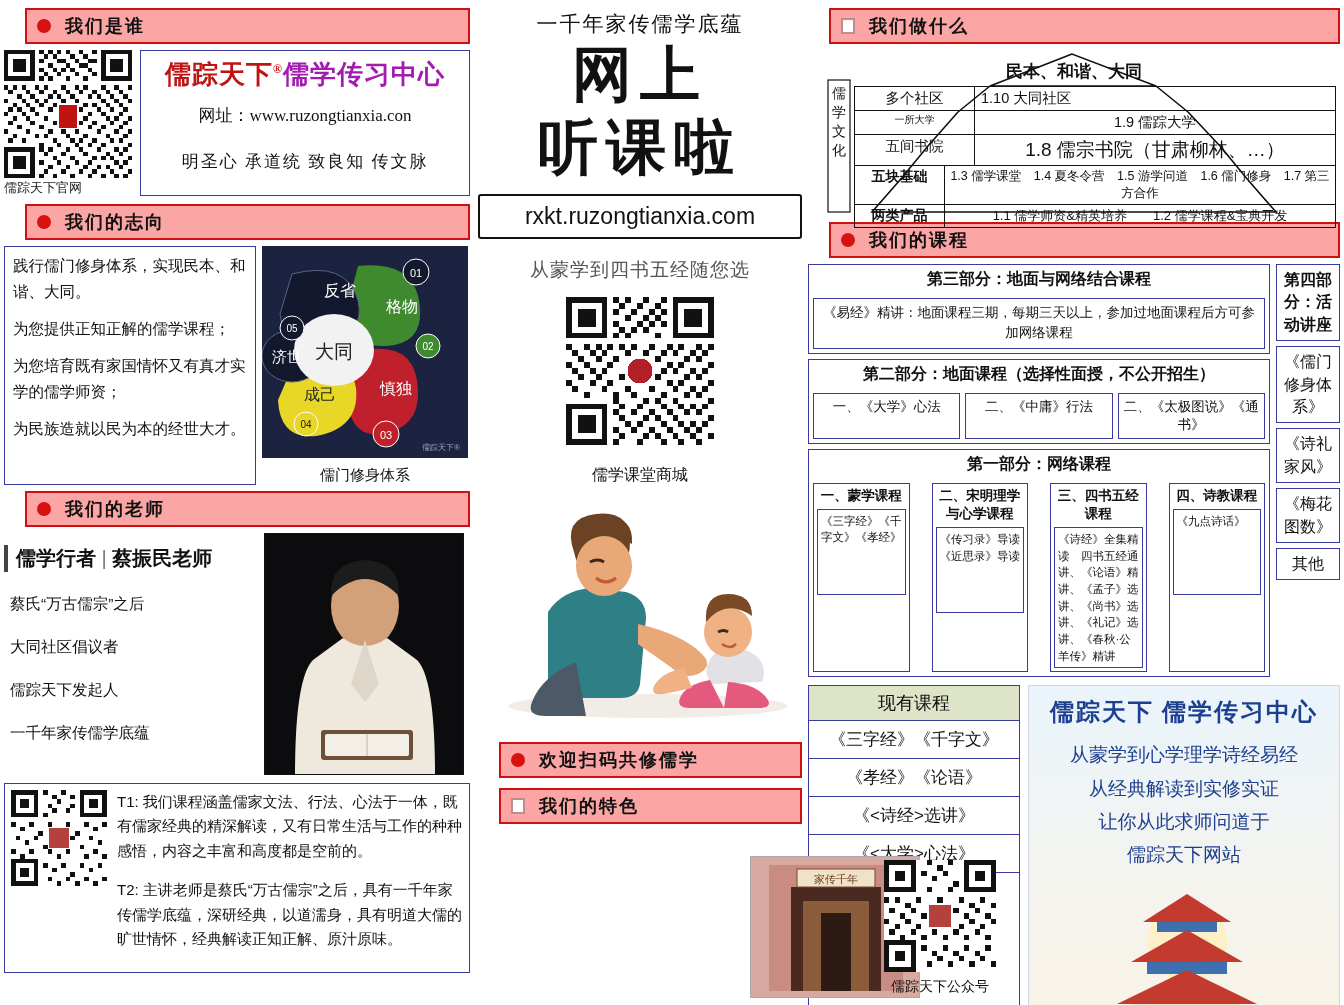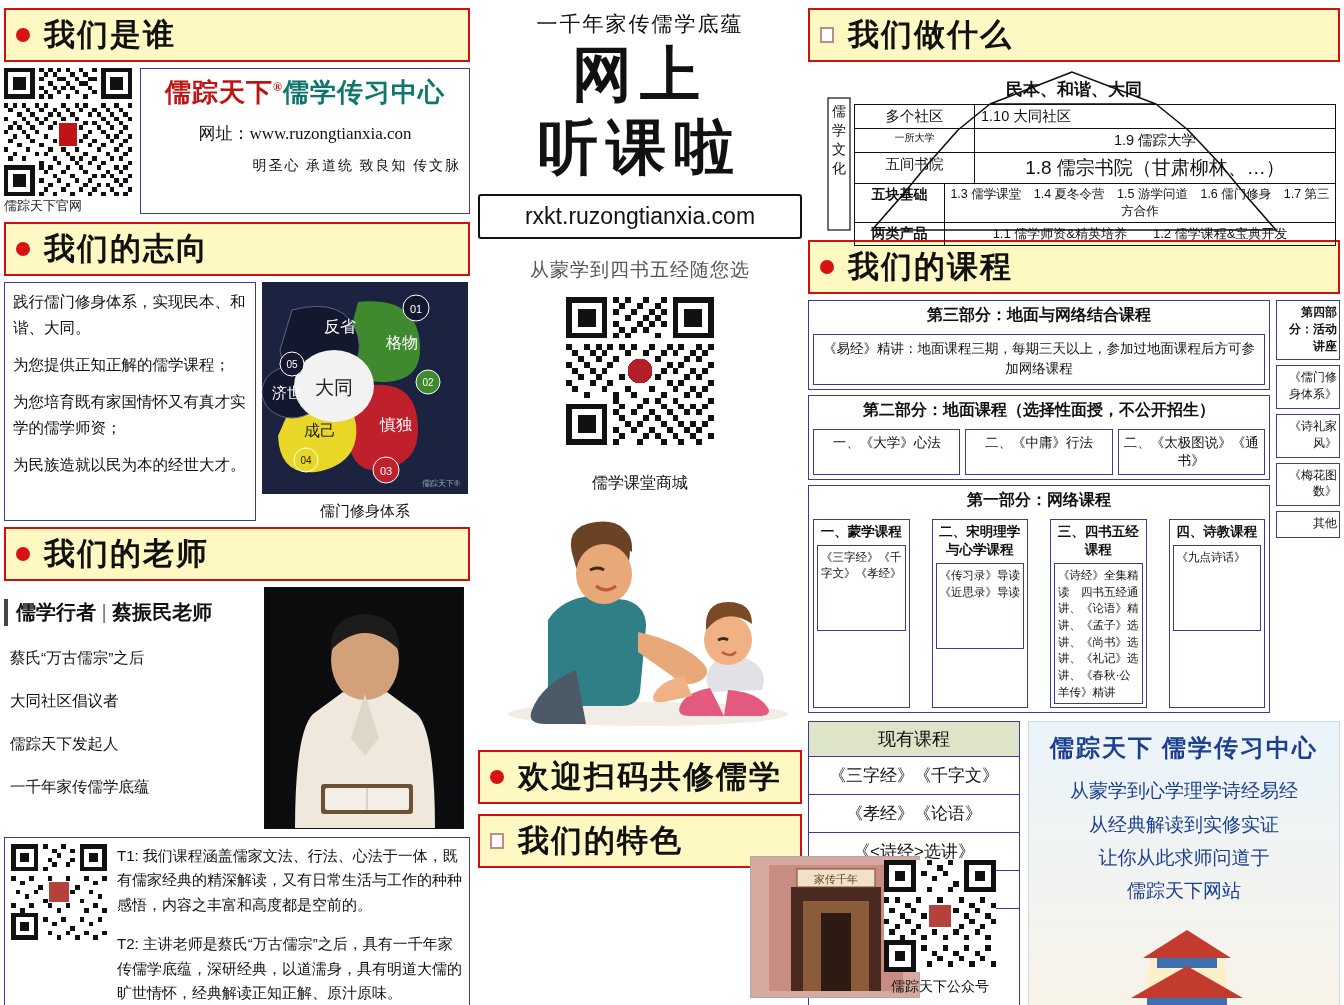--- a/index.html
+++ b/index.html
@@ -8,26 +8,27 @@
     width:1344px; height:1005px;
     font-family:"Liberation Sans", sans-serif;
     background:#fff; color:#111;
     position:relative; overflow:hidden;
   }
   .page { position:relative; width:1344px; height:1005px; }
 
   
   .sec-head {
     border:2.5px solid #d01010;
-    background:#fef9c3;
+    background:#fca5a5;
     display:flex; align-items:center;
     padding:4px 10px;
-    font-size:31px; font-weight:bold;
+    font-size:18px; font-weight:bold;
     color:#111;
     letter-spacing:2px;
+    margin-left:21px;
   }
   .sec-head .dot {
     width:14px;height:14px;border-radius:50%;
     background:#d81111; margin-right:14px; flex:none;
   }
   .sec-head .sq {
     width:14px;height:16px;border:2px solid #c08b8b;
     margin-right:14px; flex:none; background:#fff;
   }
 
@@ -40,23 +41,23 @@
   .whois-body { display:flex; margin-top:6px; }
   .qr { background:#fff; position:relative; }
   .qr svg { display:block; }
   .qr-cap { font-size:13px; color:#222; text-align:left; margin-top:2px; line-height:1.2;}
   .brand-box {
     border:1.5px solid #3a3aa0; margin-left:8px; flex:1;
     padding:6px 8px 8px; text-align:center;
   }
   .brand-line1 { font-family:"Liberation Serif", serif; font-size:26px; color:#c01414; font-weight:bold; letter-spacing:1px; }
   .brand-line1 .sup { font-size:12px; vertical-align:super; }
-  .brand-line1 .b2 { color:#0f766e; }
+  .brand-line1 .b2 { color:#a21caf; }
   .brand-line2 { font-family:"Liberation Serif", serif; font-size:17px; margin-top:12px; }
-  .brand-line3 { font-family:"Liberation Serif", serif; font-size:14px; margin-top:12px; letter-spacing:2px;text-align:right;}
+  .brand-line3 { font-family:"Liberation Serif", serif; font-size:17px; margin-top:23px; letter-spacing:2px;}
 
   .aim-body { display:flex; margin-top:6px; }
   .aim-text { border:1.5px solid #3a3aa0; width:252px; padding:6px 8px; font-size:15.5px; line-height:1.72; }
   .aim-text p { margin:0 0 10px; }
   .aim-fig { margin-left:6px; width:206px; }
   .aim-fig-cap { text-align:center; font-size:15px; margin-top:4px; }
 
   .teacher-body { display:flex; margin-top:6px; }
   .teacher-text { width:252px; }
   .t-name { font-size:20px; font-weight:bold; border-left:4px solid #444; padding-left:8px; margin:12px 0 22px; }
@@ -68,38 +69,38 @@
   .feature-qr { flex:none; }
   .feature-text { margin-left:10px; font-size:15px; line-height:1.65; }
   .feature-text p { margin:0 0 14px; }
 
   
   .mid-title { text-align:center; font-size:21px; letter-spacing:2px; margin-top:4px; }
   .mid-big { text-align:center; font-family:"Liberation Serif", serif; font-weight:bold; font-size:60px; letter-spacing:8px; line-height:1.18; margin-top:2px; }
   .url-box { border:2px solid #111; border-radius:3px; text-align:center; font-size:23px; padding:7px 0; margin-top:10px; }
   .mid-sub { text-align:center; font-size:19px; color:#555; margin-top:18px; letter-spacing:1px; }
   .mid-qr-wrap { text-align:center; margin-top:14px; }
-  .mid-qr-cap { text-align:center; font-size:16px; margin-top:24px; }
+  .mid-qr-cap { text-align:center; font-size:16px; margin-top:16px; }
   .welcome-head { margin-top:14px; }
   .special-head { margin-top:10px; }
 
   
   .illus { margin-top:6px; height:236px; position:relative; }
 
   
   .pyr { margin-top:6px; position:relative; }
   .courses-grid { margin-top:6px; display:flex; }
   .c-main { flex:1; }
   .c-side { width:64px; margin-left:6px; }
   .blue-box { border:1.5px solid #3a3aa0; }
   .part-title { text-align:center; font-weight:bold; font-size:16px; padding:4px 0; }
   .inner-box { border:1.5px solid #3a3aa0; margin:4px; padding:4px 6px; font-size:13.5px; text-align:center; line-height:1.5; }
   .row-flex { display:flex; margin:4px; gap:5px; }
   .row-flex > div { flex:1; border:1.5px solid #3a3aa0; text-align:center; font-size:13.5px; padding:4px 2px; }
-  .side-box { border:1.5px solid #3a3aa0; font-size:12px; text-align:right; padding:4px 2px; margin-bottom:5px; line-height:1.4;font-family:Liberation Mono, monospace; }
+  .side-box { border:1.5px solid #3a3aa0; font-size:16px; text-align:center; padding:4px 2px; margin-bottom:5px; line-height:1.4; }
   .cells { display:flex; margin:4px; gap:22px; }
   .cell { flex:1; border:1.5px solid #3a3aa0; padding:3px; }
   .cell-h { text-align:center; font-size:13.5px; font-weight:bold; line-height:1.35; }
   .cell-b { border:1.5px solid #3a3aa0; margin-top:4px; font-size:11.5px; padding:3px; line-height:1.45; min-height:86px;}
 
   .bottom-right { display:flex; margin-top:8px; }
   .exist-table { width:212px; border:1.5px solid #3a3aa0; }
   .exist-head { background:#dde4c8; text-align:center; font-size:18px; padding:5px 0; border-bottom:1.5px solid #3a3aa0; }
   .exist-row { text-align:center; font-size:17px; padding:7px 0; border-bottom:1.5px solid #3a3aa0; }
   .exist-row:last-child { border-bottom:none; }

